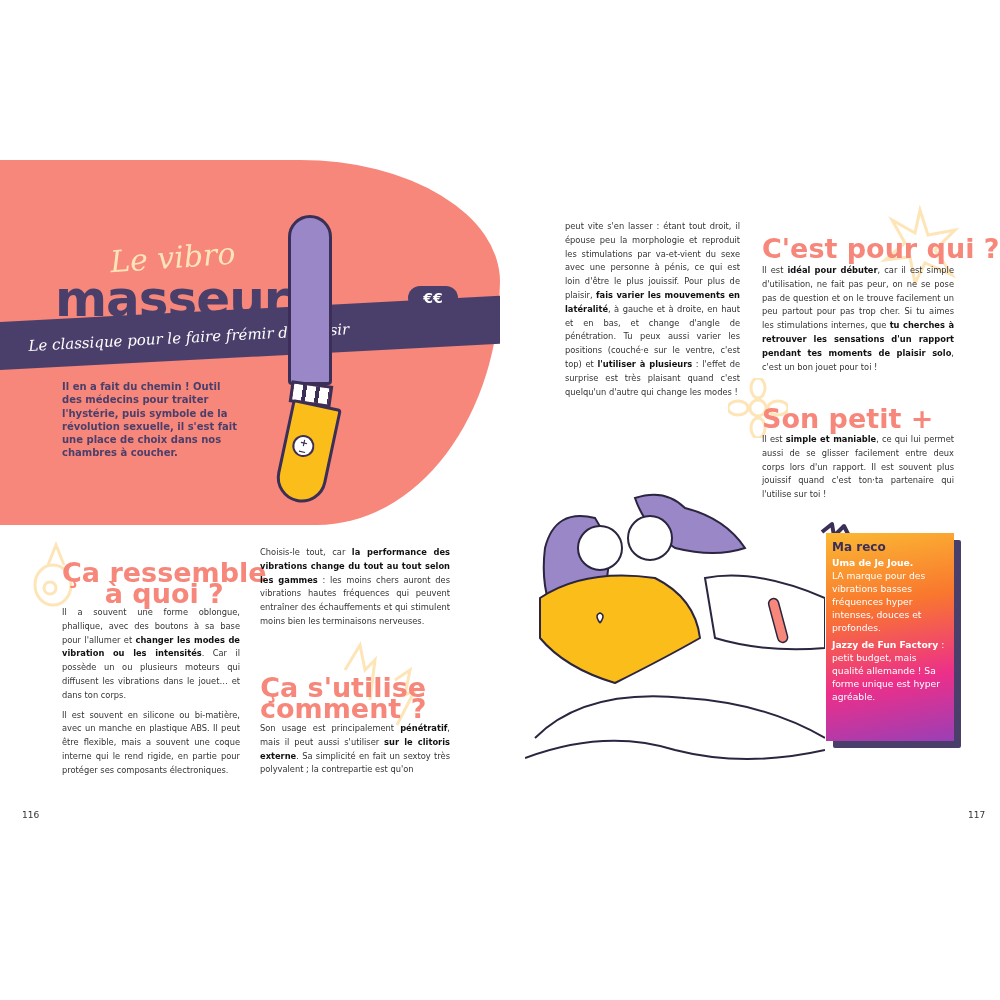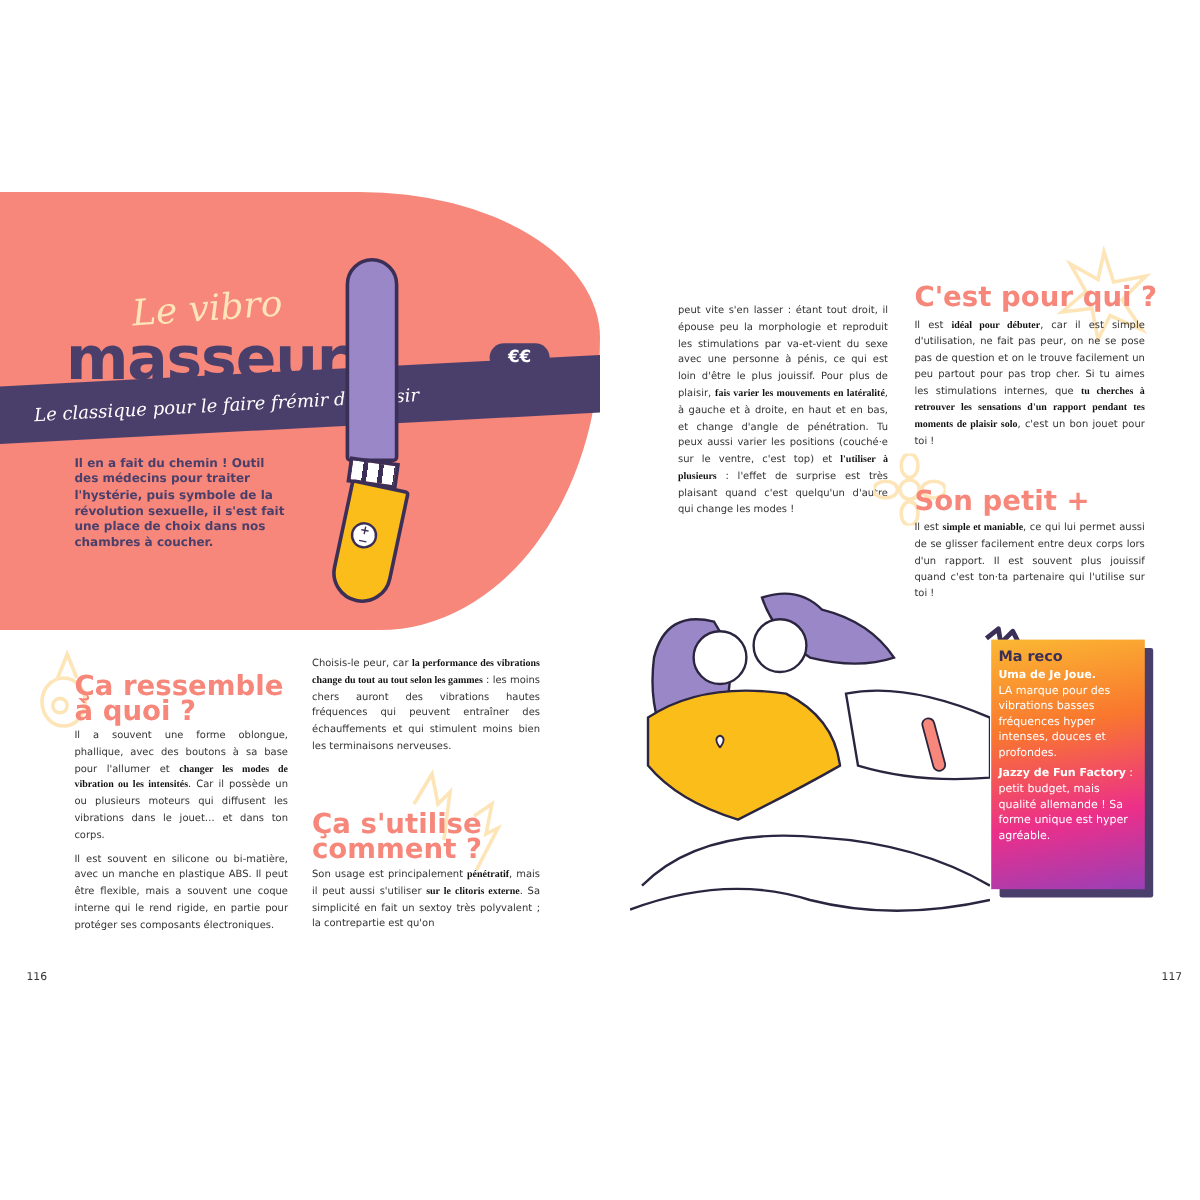--- a/index.html
+++ b/index.html
@@ -27,23 +27,23 @@
              border-radius:22px 22px 4px 4px; }
   .toy-stripes { position:absolute; left:2px; top:168px; width:42px; height:22px;
                  background:repeating-linear-gradient(90deg,#fff 0 9px,#3b2f57 9px 13px); border:3px solid #3b2f57; transform:rotate(8deg); }
   .toy-base { position:absolute; left:-6px; top:188px; width:50px; height:100px; background:#fbbd1a; border:3px solid #3b2f57;
               border-radius:4px 4px 28px 28px; transform:rotate(12deg); }
   .toy-btn { position:absolute; left:6px; top:30px; width:22px; height:22px; border-radius:50%; background:#fff; border:2px solid #3b2f57;
              font-size:10px; line-height:9px; text-align:center; font-weight:bold; color:#3b2f57; padding-top:1px; }
 
   .intro { position:absolute; left:62px; top:380px; width:180px; font-size:10px; line-height:13.3px; color:#4a3f6b; font-weight:bold; }
 
-  .h2 { position:absolute; font-weight:bold; color:#f6877a; font-size:23px; line-height:21px; }
+  .h2 { position:absolute; font-weight:bold; color:#f6877a; font-size:27px; line-height:21px;text-align:center; }
   .body-text { position:absolute; font-size:8.3px; line-height:13.8px; color:#333; text-align:justify; }
-  .body-text b { color:#111;font-family:Liberation Serif, serif; }
+  .body-text b { color:#111; }
   .body-text p { margin-bottom:6px; }
 
   .page-num { position:absolute; top:810px; font-size:9px; color:#333; }
 
   
   .reco-shadow { position:absolute; left:833px; top:540px; width:128px; height:208px; background:#4a3f6b; border-radius:2px; }
   .reco { position:absolute; left:826px; top:533px; width:128px; height:208px;
           background:linear-gradient(170deg,#fbb833 0%,#f9772e 35%,#ec2f8a 70%,#9a3fb6 100%);
           color:#fff; font-size:9.2px; line-height:13px; padding:8px 6px; }
   .reco .rt { color:#3b2f57; font-weight:bold; font-size:12px; margin-bottom:2px; }
@@ -86,34 +86,34 @@
 <div class="h2" style="left:62px;top:562px">
   <div>Ça ressemble</div>
   <div>à quoi ?</div>
 </div>
 <div class="body-text" style="left:62px;top:606px;width:178px">
   <p><span>Il a souvent une forme oblongue, phallique, avec des boutons à sa base pour l'allumer et </span><b>changer les modes de vibration ou les intensités</b><span>. Car il possède un ou plusieurs moteurs qui diffusent les vibrations dans le jouet… et dans ton corps.</span></p>
   <p>Il est souvent en silicone ou bi-matière, avec un manche en plastique ABS. Il peut être flexible, mais a souvent une coque interne qui le rend rigide, en partie pour protéger ses composants électroniques.</p>
 </div>
 
 <div class="body-text" style="left:260px;top:546px;width:190px">
-  <span>Choisis-le peur, car </span><b>la performance des vibrations change du tout au tout selon les gammes</b><span> : les moins chers auront des vibrations hautes fréquences qui peuvent entraîner des échauffements et qui stimulent moins bien les terminaisons nerveuses.</span>
+  <span>Choisis-le tout, car </span><b>la performance des vibrations change du tout au tout selon les gammes</b><span> : les moins chers auront des vibrations hautes fréquences qui peuvent entraîner des échauffements et qui stimulent moins bien les terminaisons nerveuses.</span>
 </div>
 
 <div class="h2" style="left:260px;top:677px">
   <div>Ça s'utilise</div>
   <div>comment ?</div>
 </div>
 <div class="body-text" style="left:260px;top:722px;width:190px">
   <span>Son usage est principalement </span><b>pénétratif</b><span>, mais il peut aussi s'utiliser </span><b>sur le clitoris externe</b><span>. Sa simplicité en fait un sextoy très polyvalent ; la contrepartie est qu'on</span>
 </div>
 
 <div class="page-num" style="left:22px">116</div>
 
-<div class="body-text" style="left:565px;top:252px;width:175px">
+<div class="body-text" style="left:565px;top:220px;width:175px">
   <span>peut vite s'en lasser : étant tout droit, il épouse peu la morphologie et reproduit les stimulations par va-et-vient du sexe avec une personne à pénis, ce qui est loin d'être le plus jouissif. Pour plus de plaisir, </span><b>fais varier les mouvements en latéralité</b><span>, à gauche et à droite, en haut et en bas, et change d'angle de pénétration. Tu peux aussi varier les positions (couché·e sur le ventre, c'est top) et </span><b>l'utiliser à plusieurs</b><span> : l'effet de surprise est très plaisant quand c'est quelqu'un d'autre qui change les modes !</span>
 </div>
 
 <svg class="abs" style="left:880px;top:205px" width="80" height="80">
   <path d="M40 5 L48 30 L75 25 L55 45 L72 70 L45 58 L35 78 L30 52 L5 55 L25 38 L12 15 L35 28 Z" fill="none" stroke="#fde5b8" stroke-width="3"></path>
 </svg>
 <svg class="abs" style="left:728px;top:378px" width="60" height="60">
   <circle cx="30" cy="30" r="8" fill="none" stroke="#fde5b8" stroke-width="3"></circle>
   <ellipse cx="30" cy="10" rx="7" ry="10" fill="none" stroke="#fde5b8" stroke-width="3"></ellipse>
   <ellipse cx="30" cy="50" rx="7" ry="10" fill="none" stroke="#fde5b8" stroke-width="3"></ellipse>

